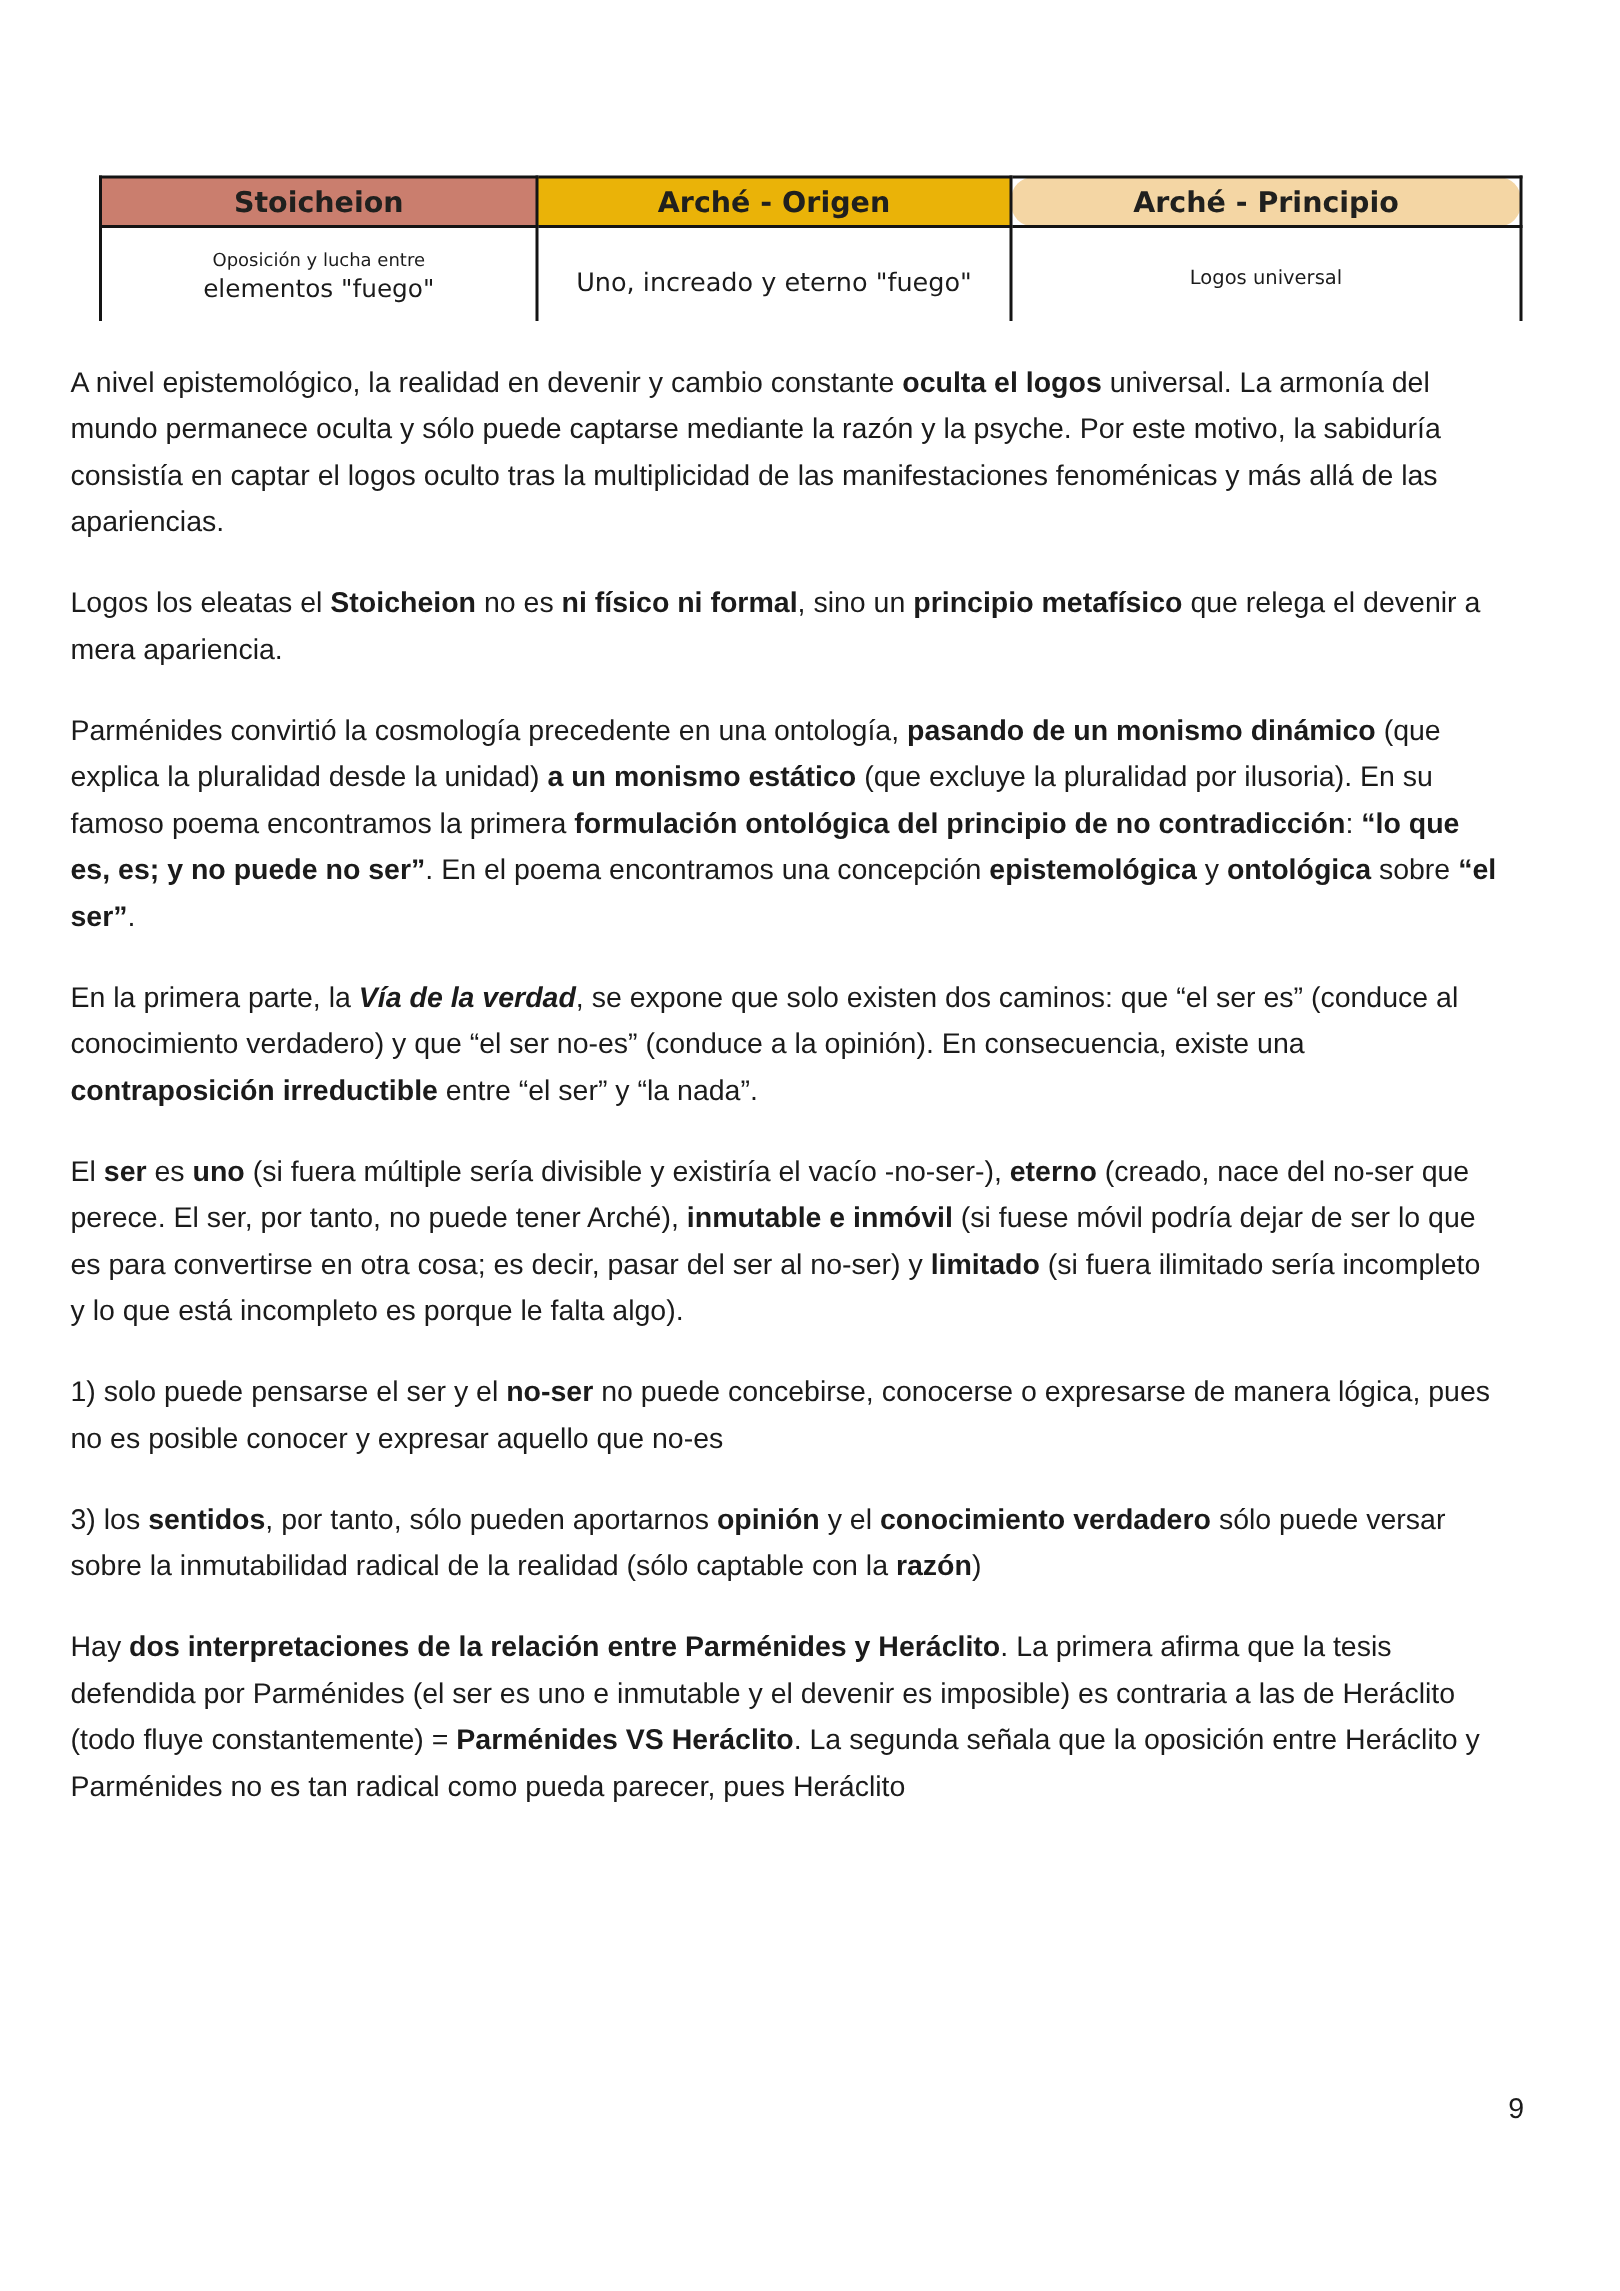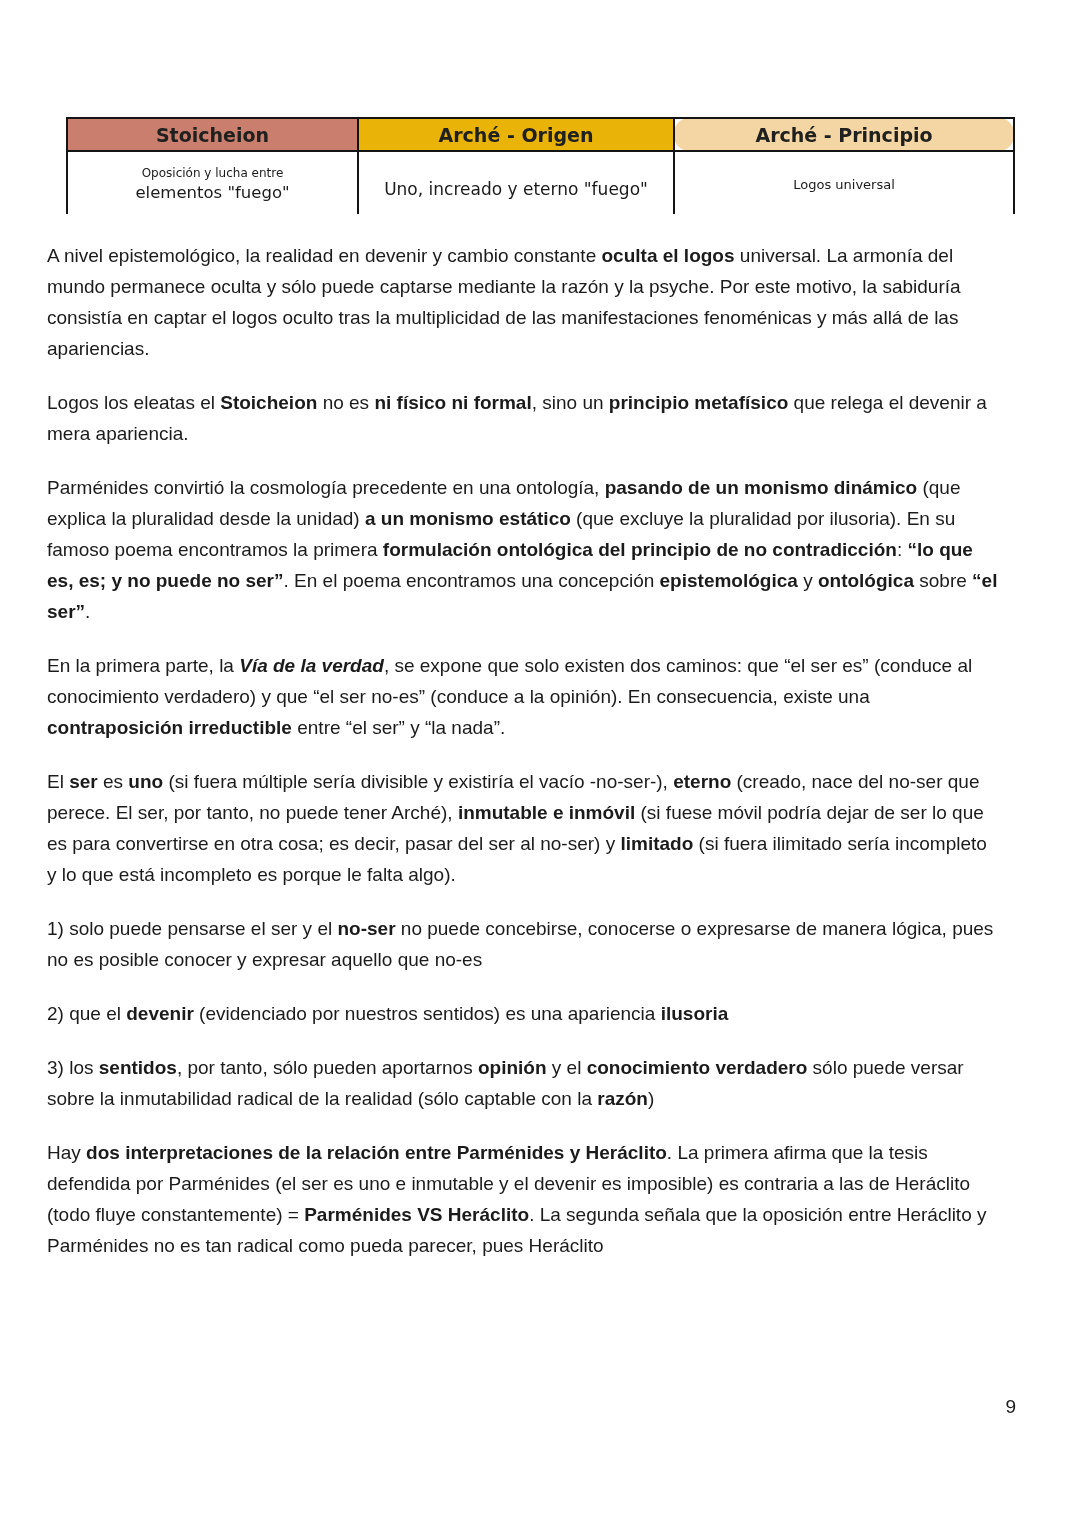--- a/index.html
+++ b/index.html
@@ -102,20 +102,19 @@
     </tbody>
   </table>
 
   <main class="doc-body">
       <p><span>A nivel epistemológico, la realidad en devenir y cambio constante </span><span style="font-weight: 700;">oculta el logos</span><span> universal. La armonía del mundo permanece oculta y sólo puede captarse mediante la razón y la psyche. Por este motivo, la sabiduría consistía en captar el logos oculto tras la multiplicidad de las manifestaciones fenoménicas y más allá de las apariencias.</span></p>
       <p><span>Logos los eleatas el </span><span style="font-weight: 700;">Stoicheion</span><span> no es </span><span style="font-weight: 700;">ni físico ni formal</span><span>, sino un </span><span style="font-weight: 700; text-align: center;">principio metafísico</span><span> que relega el devenir a mera apariencia.</span></p>
       <p><span>Parménides convirtió la cosmología precedente en una ontología, </span><span style="font-weight: 700;">pasando de un monismo dinámico</span><span> (que explica la pluralidad desde la unidad) </span><span style="font-weight: 700;">a un monismo estático</span><span> (que excluye la pluralidad por ilusoria). En su famoso poema encontramos la primera </span><span style="font-weight: 700;">formulación ontológica del principio de no contradicción</span><span>: </span><span style="font-weight: 700;">“lo que es, es; y no puede no ser”</span><span>. En el poema encontramos una concepción </span><span style="font-weight: 700;">epistemológica</span><span> y </span><span style="font-weight: 700;">ontológica</span><span> sobre </span><span style="font-weight: 700;">“el ser”</span><span>.</span></p>
       <p><span>En la primera parte, la </span><span style="font-weight: 700; font-style: italic;">Vía de la verdad</span><span>, se expone que solo existen dos caminos: que “el ser es” (conduce al conocimiento verdadero) y que “el ser no-es” (conduce a la opinión). En consecuencia, existe una </span><span style="font-weight: 700;">contraposición irreductible</span><span> entre “el ser” y “la nada”.</span></p>
       <p><span>El </span><span style="font-weight: 700;">ser</span><span> es </span><span style="font-weight: 700;">uno</span><span> (si fuera múltiple sería divisible y existiría el vacío -no-ser-), </span><span style="font-weight: 700;">eterno</span><span> (creado, nace del no-ser que perece. El ser, por tanto, no puede tener Arché), </span><span style="font-weight: 700;">inmutable e inmóvil</span><span> (si fuese móvil podría dejar de ser lo que es para convertirse en otra cosa; es decir, pasar del ser al no-ser) y </span><span style="font-weight: 700;">limitado</span><span> (si fuera ilimitado sería incompleto y lo que está incompleto es porque le falta algo).</span></p>
       <p><span>1) solo puede pensarse el ser y el </span><span style="font-weight: 700;">no-ser</span><span> no puede concebirse, conocerse o expresarse de manera lógica, pues no es posible conocer y expresar aquello que no-es</span></p>
-      <p><span>2) que el </span><span style="font-weight: 700;">devenir</span><span> (evidenciado por nuestros sentidos) es una apariencia </span><span style="font-weight: 700;">ilusoria</span></p>
       <p><span>3) los </span><span style="font-weight: 700;">sentidos</span><span>, por tanto, sólo pueden aportarnos </span><span style="font-weight: 700;">opinión</span><span> y el </span><span style="font-weight: 700;">conocimiento verdadero</span><span> sólo puede versar sobre la inmutabilidad radical de la realidad (sólo captable con la </span><span style="font-weight: 700;">razón</span><span>)</span></p>
       <p><span>Hay </span><span style="font-weight: 700;">dos interpretaciones de la relación entre Parménides y Heráclito</span><span>. La primera afirma que la tesis defendida por Parménides (el ser es uno e inmutable y el devenir es imposible) es contraria a las de Heráclito (todo fluye constantemente) = </span><span style="font-weight: 700;">Parménides VS Heráclito</span><span>. La segunda señala que la oposición entre Heráclito y Parménides no es tan radical como pueda parecer, pues Heráclito</span></p>
     </main>
 
   <div class="page-number">9</div>
 
 </div>
 
 </body></html>

